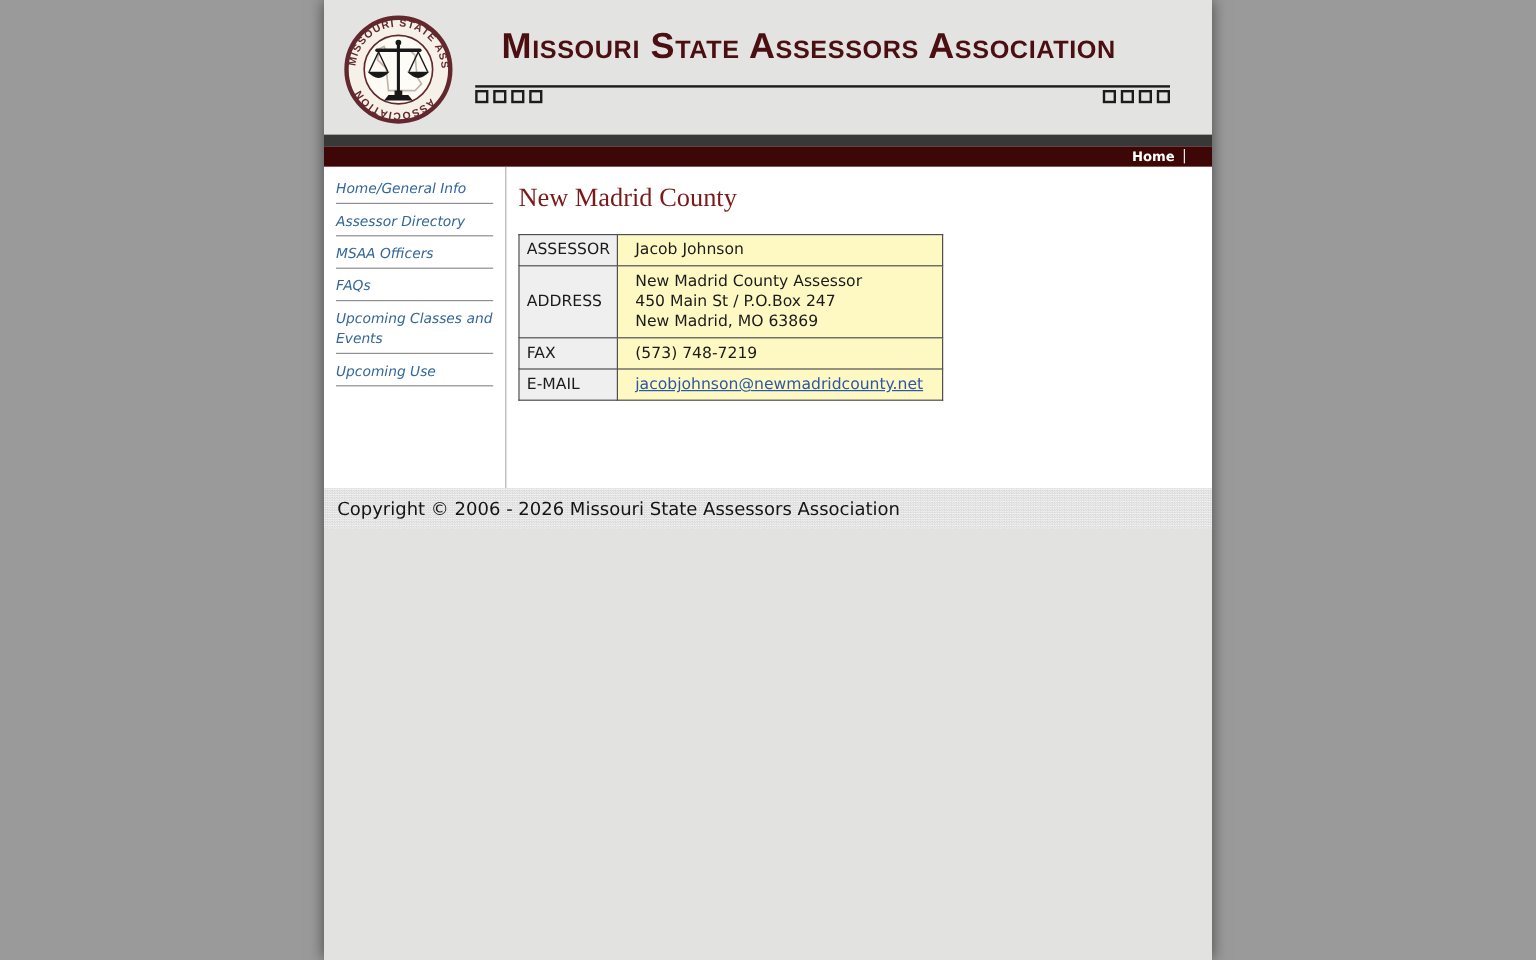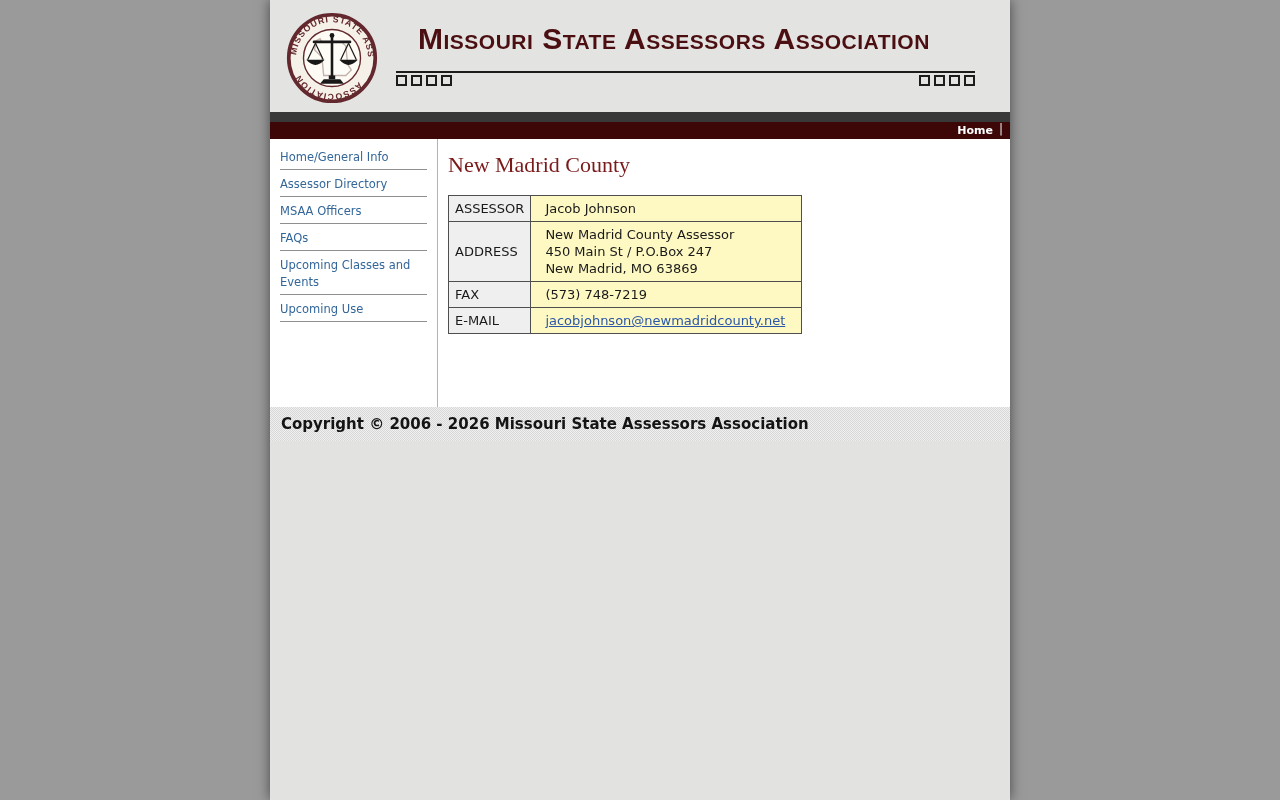--- a/index.html
+++ b/index.html
@@ -64,43 +64,44 @@
 
   
   .topnav { flex: none; }
   .topnav-strip { height: 10px; background: #383838; }
   .topnav-bar {
     height: 17px;
     background: #3d0607;
     display: flex;
     justify-content: flex-end;
     align-items: flex-start;
-    padding-right: 7px;
+    padding-right: 21px;
   }
   .topnav-bar a {
     color: #ffffff;
     font-size: 11px;
     font-weight: bold;
     text-decoration: none;
     line-height: 17px;
   }
   .nav-sep { color: #e9e9e9; font-size: 12px; margin-left: 6px; font-weight: normal; }
 
   
   .content {
     flex: none;
     min-height: 268px;
     background: #ffffff;
     display: flex;
   }
   .sidebar {
-    width: 168px;
+    width: 152px;
     flex: none;
     border-right: 1px solid #b3b3b3;
     padding-top: 4px;
+    font-style: italic;
   }
   .sidebar ul { list-style: none; }
   .sidebar li {
     margin: 0 10px;
     padding: 5px 0 4px 0;
     border-bottom: 1px solid #8f8f8f;
     line-height: 16px;
   }
   .sidebar a {
     color: #336699;
@@ -147,21 +148,20 @@
   .footer-strip {
     flex: none;
     height: 34px;
     display: flex;
     align-items: center;
     padding-left: 11px;
     font-size: 15px;
     color: #141414;
     background-image: conic-gradient(#d7d7d7 25%, #f0f0f0 0 50%, #d7d7d7 0 75%, #f0f0f0 0);
     background-size: 2px 2px;
-    font-weight: bold;
   }
   .page-bottom-fill {
     flex: 1;
     background: #e2e2e1;
   }
 </style>
 </head>
 <body>
 
 <div class="page">

